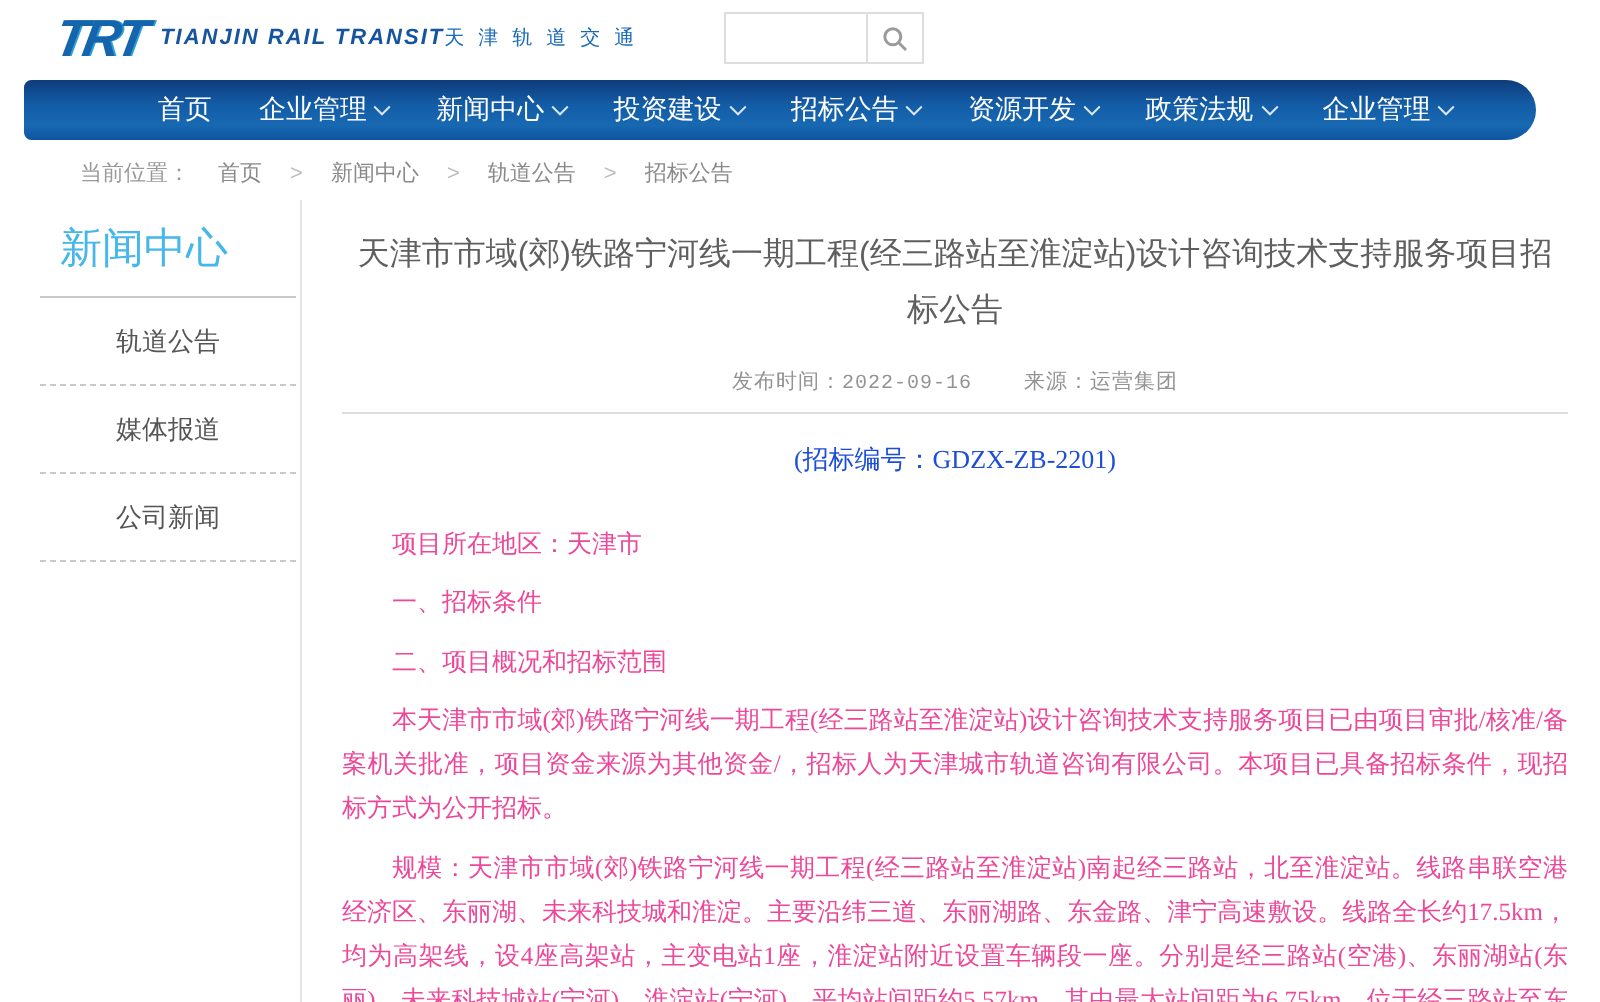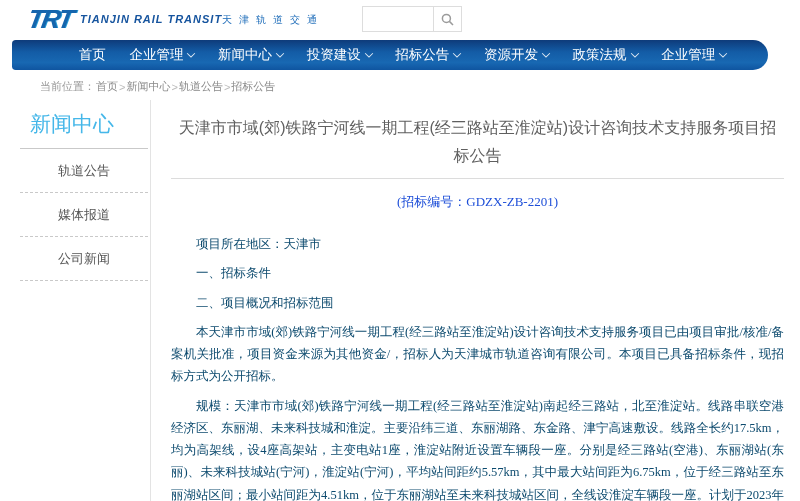--- a/index.html
+++ b/index.html
@@ -28,42 +28,42 @@
   .nav { height:30px; margin:2px 32px 0 12px; display:flex; align-items:center;
     justify-content:space-around; padding:0 30px 0 55px;
     background:linear-gradient(180deg,#0e3b7a 0%,#135ca6 40%,#1868b2 75%,#0f55a0 100%);
     border-radius:4px 16px 16px 4px; }
   .nav-item { display:flex; align-items:center; gap:5px; color:#fff; font-size:13.5px;
     cursor:pointer; white-space:nowrap; }
   .caret { width:6px; height:6px; border-right:1px solid rgba(255,255,255,.85);
     border-bottom:1px solid rgba(255,255,255,.85); transform:rotate(45deg) translate(-1px,-1px); }
 
   
-  .crumb { padding:9px 0 6px 40px; font-size:11px; color:#999; display:flex; gap:1px; align-items:center; }
+  .crumb { padding:9px 0 6px 40px; font-size:11px; color:#999; display:flex; gap:14px; align-items:center; }
   .crumb .sep { color:#bbb; }
   .crumb .link { color:#8a8a8a; cursor:pointer; }
 
   
   .content { display:flex; align-items:stretch; }
   .sidebar { width:150px; flex:none; padding:6px 0 0 18px; }
   .side-title { font-size:21px; color:#45b7e9; padding:4px 0 10px 12px; }
   .side-rule { border:none; border-top:1px solid #c9c9c9; width:128px; margin:0 0 0 2px; }
   .side-item { width:128px; margin-left:2px; text-align:center; font-size:13px; color:#555;
     padding:13px 0 12px; border-bottom:1px dashed #c9c9c9; cursor:pointer; }
   .article { flex:1; border-left:1px solid #e3e3e3; padding:10px 16px 0 20px; min-height:400px; }
   .art-title { max-width:620px; margin:4px auto 0; text-align:center; font-size:16px;
     font-weight:normal; color:#5f5f5f; line-height:1.75; }
   .meta { text-align:center; font-size:10.5px; color:#939393; margin-top:14px; letter-spacing:.5px; }
   .meta .v { font-family:"Liberation Mono", monospace; font-size:10px; }
   .meta .src { margin-left:26px; }
   .art-rule { border:none; border-top:1px solid #dcdcdc; margin:8px 0 0; }
   .bid-no { text-align:center; font-size:13px; color:#1d4ed8; margin-top:14px;
     font-family:"Liberation Serif", serif; }
   .body-text { margin-top:22px; font-family:"Liberation Serif", serif; }
-  .body-text p { font-size:12.5px; color:#0c4a6e; line-height:1.78; text-indent:2em;
+  .body-text p { font-size:12.5px; color:#ec4899; line-height:1.78; text-indent:2em;
     text-align:justify; margin-bottom:7px; }
 </style>
 </head>
 <body>
 
 <div class="top">
   <div class="logo">
     <span class="logo-mark">TRT</span>
     <span class="logo-text">
       <span class="logo-en">TIANJIN RAIL TRANSIT</span>
@@ -132,20 +132,23 @@
     <hr class="side-rule">
     <div>
         <div class="side-item">轨道公告</div>
         <div class="side-item">媒体报道</div>
         <div class="side-item">公司新闻</div>
       </div>
   </div>
 
   <div class="article">
     <div class="art-title">天津市市域(郊)铁路宁河线一期工程(经三路站至淮淀站)设计咨询技术支持服务项目招标公告</div>
+    <div class="meta">
+      <span>发布时间：</span><span class="v">2022-09-16</span><span class="src">来源：</span><span>运营集团</span>
+    </div>
     <hr class="art-rule">
     <div class="bid-no">(招标编号：GDZX-ZB-2201)</div>
     <div class="body-text">
         <p>项目所在地区：天津市</p>
         <p>一、招标条件</p>
         <p>二、项目概况和招标范围</p>
         <p>本天津市市域(郊)铁路宁河线一期工程(经三路站至淮淀站)设计咨询技术支持服务项目已由项目审批/核准/备案机关批准，项目资金来源为其他资金/，招标人为天津城市轨道咨询有限公司。本项目已具备招标条件，现招标方式为公开招标。</p>
         <p>规模：天津市市域(郊)铁路宁河线一期工程(经三路站至淮淀站)南起经三路站，北至淮淀站。线路串联空港经济区、东丽湖、未来科技城和淮淀。主要沿纬三道、东丽湖路、东金路、津宁高速敷设。线路全长约17.5km，均为高架线，设4座高架站，主变电站1座，淮淀站附近设置车辆段一座。分别是经三路站(空港)、东丽湖站(东丽)、未来科技城站(宁河)，淮淀站(宁河)，平均站间距约5.57km，其中最大站间距为6.75km，位于经三路站至东丽湖站区间；最小站间距为4.51km，位于东丽湖站至未来科技城站区间，全线设淮淀车辆段一座。计划于2023年1月开工建设，2025年10月通车初期运营。包括线路、限界、客流、行车组织及运营管理、专篇、轨道、建筑、结构、桥梁、路基、供电、通信、信号、通风空调与采暖、给排水及消防(包括气体灭火)、动力照明、综合监控、安防与门禁(包括安检)、自动售检票、自动扶梯与电梯、站台门、景观和装修等全部初步设计及施工图设计文件审查及优化，分阶段分专业出具审查意见、咨询报告及优化方案。</p>
       </div>
   </div>

